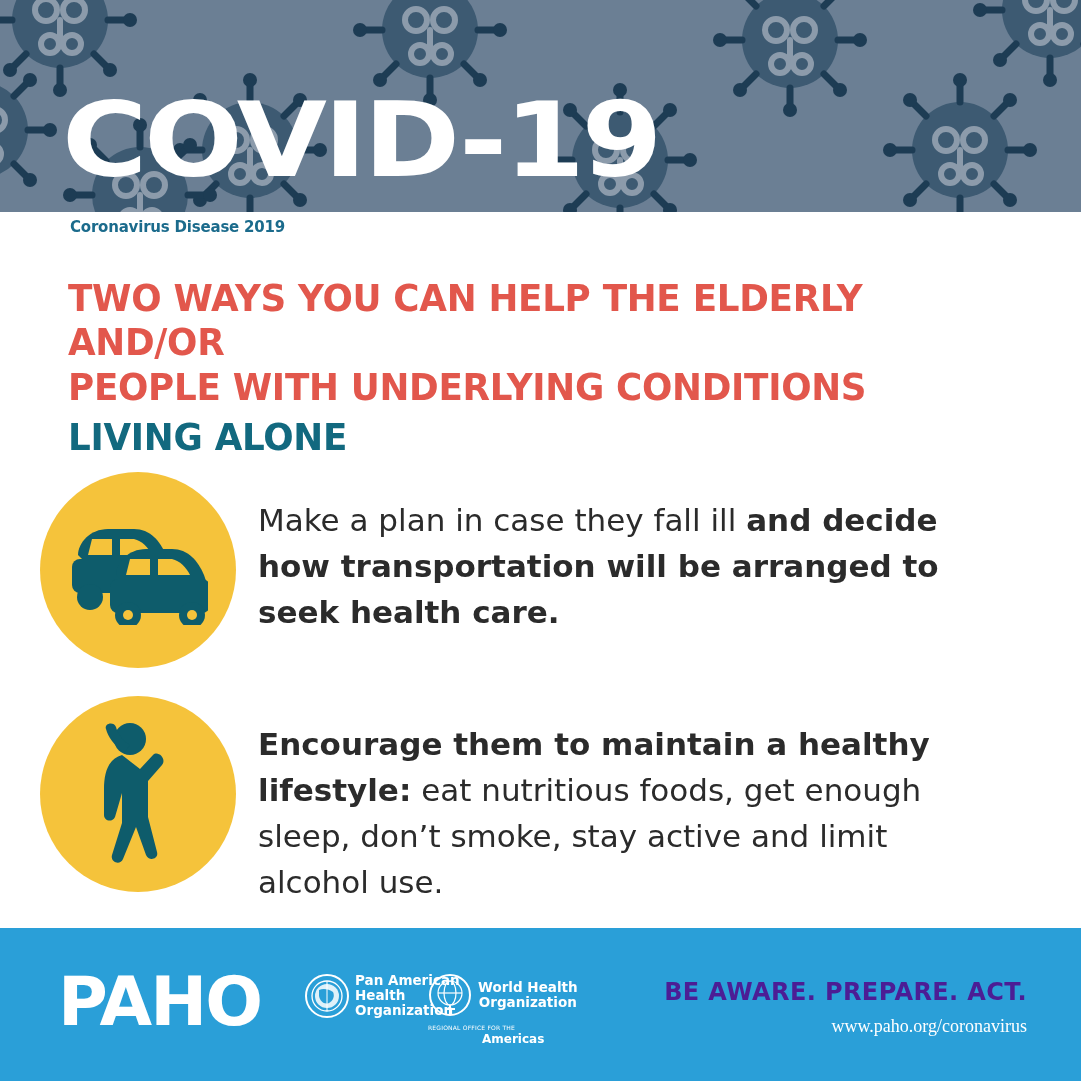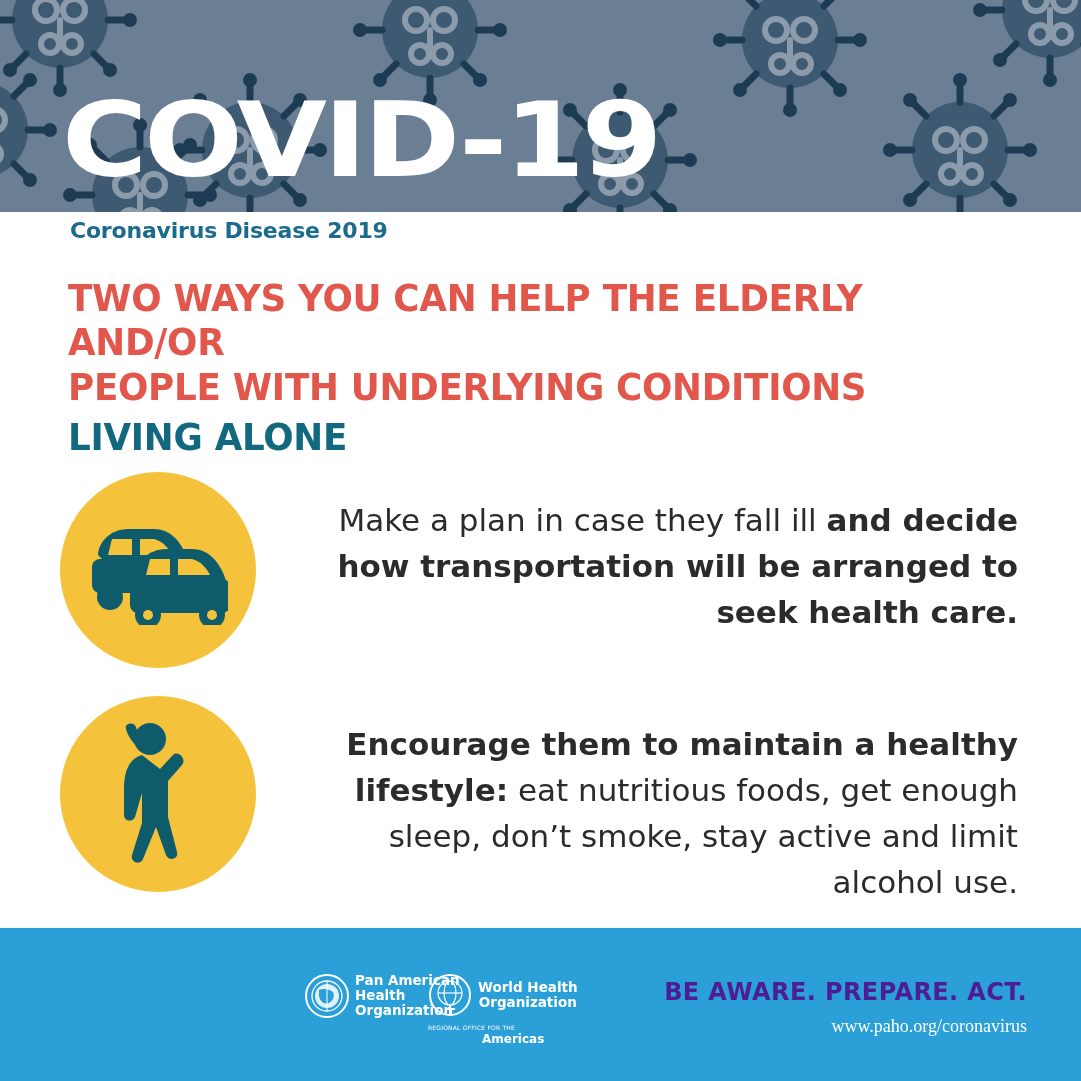--- a/index.html
+++ b/index.html
@@ -58,21 +58,21 @@
     width: 1081px;
     height: 48px;
     background: #ffffff;
   }
   .subtitle {
     position: absolute;
     left: 70px;
     top: 218px;
     font-family: "DejaVu Sans", sans-serif;
     font-weight: bold;
-    font-size: 22px;
+    font-size: 15px;
     color: #1b6b8c;
     letter-spacing: -0.2px;
     white-space: nowrap;
   }
 
   
   .headline {
     position: absolute;
     left: 68px;
     top: 276px;
@@ -103,24 +103,23 @@
   
   .rows {
     position: absolute;
     left: 0;
     top: 472px;
     width: 1081px;
   }
   .row {
     display: flex;
     align-items: flex-start;
-    padding-left: 60px;
+    padding-left: 40px;
     padding-right: 60px;
     margin-bottom: 28px;
-    text-align: right;
   }
   .icon-circle {
     flex: 0 0 auto;
     width: 196px;
     height: 196px;
     border-radius: 50%;
     background: #f5c33b;
     display: flex;
     align-items: center;
     justify-content: center;
@@ -317,20 +316,21 @@
         </svg>
       </div>
       <div class="row-text">
         <b>Encourage them to maintain a healthy lifestyle:</b><span> eat nutritious foods, get enough sleep, don’t smoke, stay active and limit alcohol use.</span>
       </div>
     </div>
 
   </div>
 
   <div class="footer">
+    <div class="paho-word">PAHO</div>
 
     <div class="org-block org-1">
       <svg width="44" height="44" viewBox="0 0 44 44">
         <circle cx="22" cy="22" r="21" fill="none" stroke="#ffffff" stroke-width="2"></circle>
         <circle cx="22" cy="22" r="15" fill="none" stroke="#ffffff" stroke-width="1.3"></circle>
         <circle cx="22" cy="22" r="12" fill="#ffffff" opacity="0.85"></circle>
         <path d="M14 16 C18 14 24 15 28 18 C30 22 28 27 24 29 C19 31 15 27 14 22 Z" fill="#2a9fd8"></path>
         <path d="M22 7 L22 37" stroke="#ffffff" stroke-width="1"></path>
       </svg>
       <div class="org-name">

